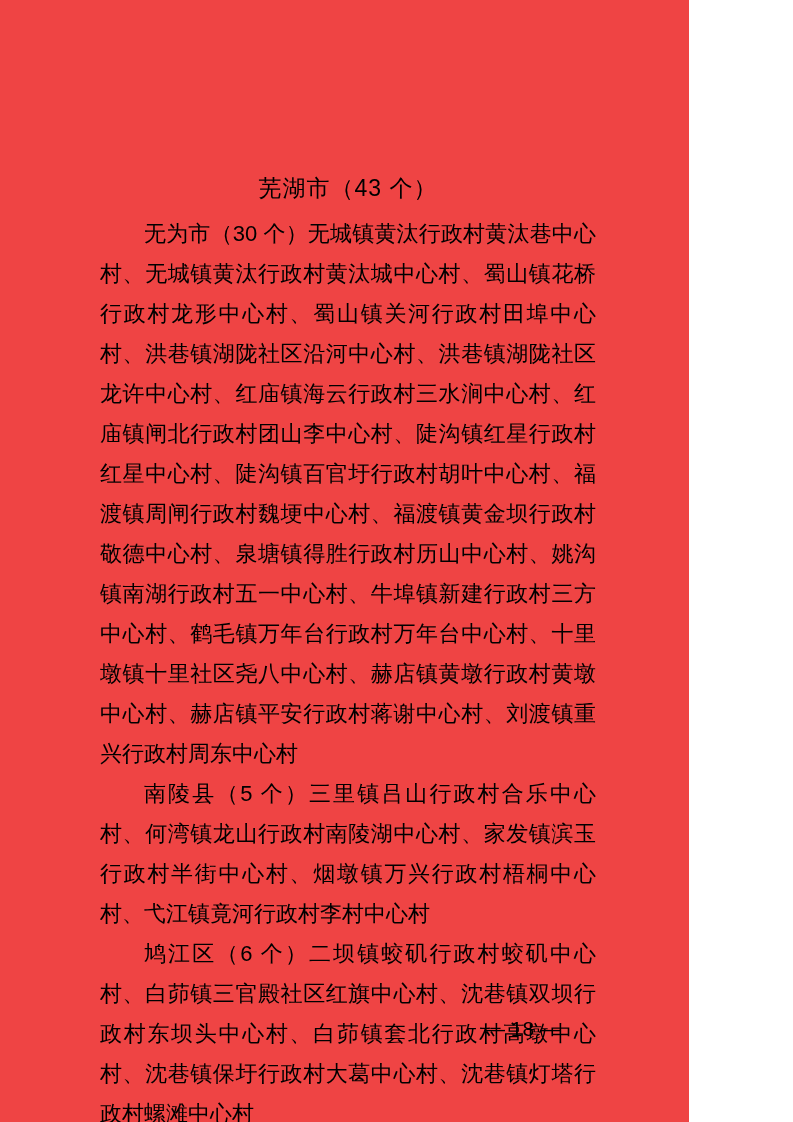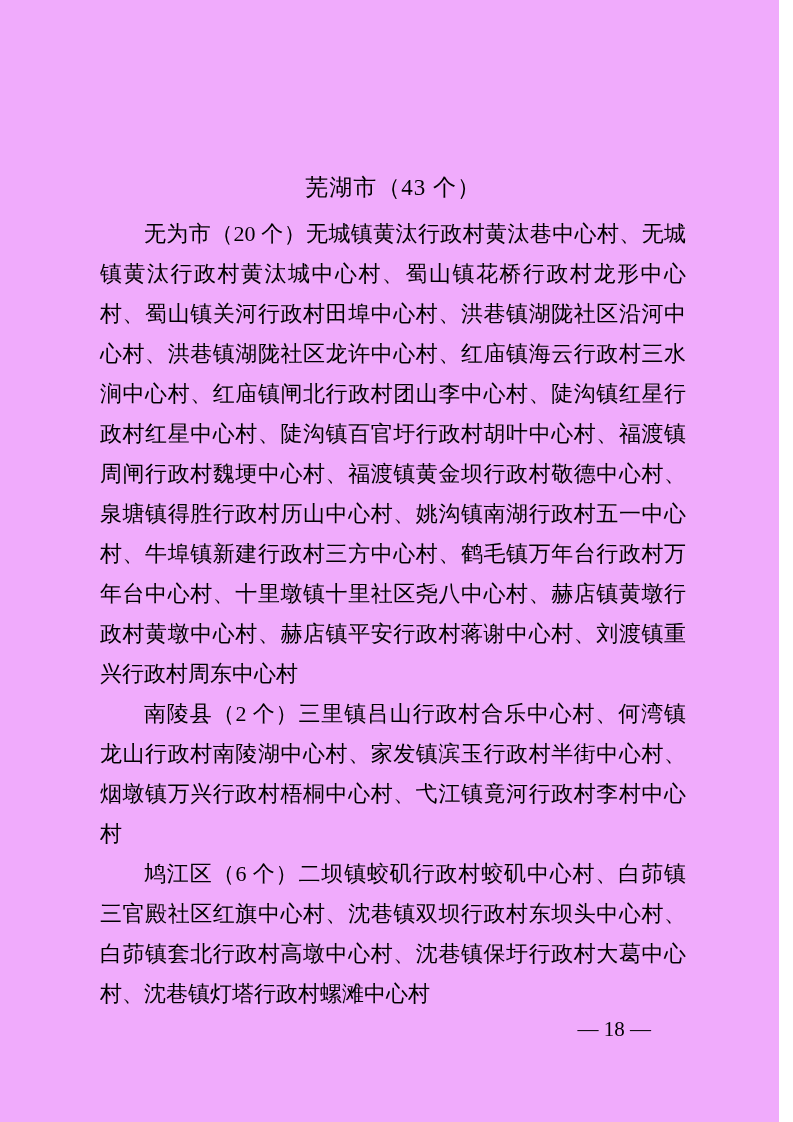--- a/index.html
+++ b/index.html
@@ -2,25 +2,25 @@
 <html lang="zh"><head>
 <meta charset="utf-8">
 <style>
   html, body {
     margin: 0;
     padding: 0;
     background: #ffffff;
   }
   .page {
     position: relative;
-    width: 779px;
+    width: 689px;
     height: 1122px;
-    background: #f0abfc;
+    background: #ef4444;
     color: #000000;
-    font-family: Liberation Serif, serif;
+    font-family: Liberation Sans, sans-serif;
     overflow: hidden;
     box-sizing: border-box;
   }
   .content {
     padding: 168px 93px 0 100px;
   }
   .doc-title {
     font-size: 23px;
     font-weight: normal;
     line-height: 40px;
@@ -49,22 +49,22 @@
     white-space: pre;
   }
 </style>
 </head>
 <body>
 
 <div class="page">
   <div class="content">
     <h1 class="doc-title">芜湖市（43 个）</h1>
 
-    <p class="para">无为市（20 个）无城镇黄汰行政村黄汰巷中心村、无城镇黄汰行政村黄汰城中心村、蜀山镇花桥行政村龙形中心村、蜀山镇关河行政村田埠中心村、洪巷镇湖陇社区沿河中心村、洪巷镇湖陇社区龙许中心村、红庙镇海云行政村三水涧中心村、红庙镇闸北行政村团山李中心村、陡沟镇红星行政村红星中心村、陡沟镇百官圩行政村胡叶中心村、福渡镇周闸行政村魏埂中心村、福渡镇黄金坝行政村敬德中心村、泉塘镇得胜行政村历山中心村、姚沟镇南湖行政村五一中心村、牛埠镇新建行政村三方中心村、鹤毛镇万年台行政村万年台中心村、十里墩镇十里社区尧八中心村、赫店镇黄墩行政村黄墩中心村、赫店镇平安行政村蒋谢中心村、刘渡镇重兴行政村周东中心村</p>
+    <p class="para">无为市（30 个）无城镇黄汰行政村黄汰巷中心村、无城镇黄汰行政村黄汰城中心村、蜀山镇花桥行政村龙形中心村、蜀山镇关河行政村田埠中心村、洪巷镇湖陇社区沿河中心村、洪巷镇湖陇社区龙许中心村、红庙镇海云行政村三水涧中心村、红庙镇闸北行政村团山李中心村、陡沟镇红星行政村红星中心村、陡沟镇百官圩行政村胡叶中心村、福渡镇周闸行政村魏埂中心村、福渡镇黄金坝行政村敬德中心村、泉塘镇得胜行政村历山中心村、姚沟镇南湖行政村五一中心村、牛埠镇新建行政村三方中心村、鹤毛镇万年台行政村万年台中心村、十里墩镇十里社区尧八中心村、赫店镇黄墩行政村黄墩中心村、赫店镇平安行政村蒋谢中心村、刘渡镇重兴行政村周东中心村</p>
 
-    <p class="para">南陵县（2 个）三里镇吕山行政村合乐中心村、何湾镇龙山行政村南陵湖中心村、家发镇滨玉行政村半街中心村、烟墩镇万兴行政村梧桐中心村、弋江镇竟河行政村李村中心村</p>
+    <p class="para">南陵县（5 个）三里镇吕山行政村合乐中心村、何湾镇龙山行政村南陵湖中心村、家发镇滨玉行政村半街中心村、烟墩镇万兴行政村梧桐中心村、弋江镇竟河行政村李村中心村</p>
 
     <p class="para">鸠江区（6 个）二坝镇蛟矶行政村蛟矶中心村、白茆镇三官殿社区红旗中心村、沈巷镇双坝行政村东坝头中心村、白茆镇套北行政村高墩中心村、沈巷镇保圩行政村大葛中心村、沈巷镇灯塔行政村螺滩中心村</p>
 
   </div>
 
   <div class="page-number">— 18 —</div>
 </div>
 
 </body></html>

